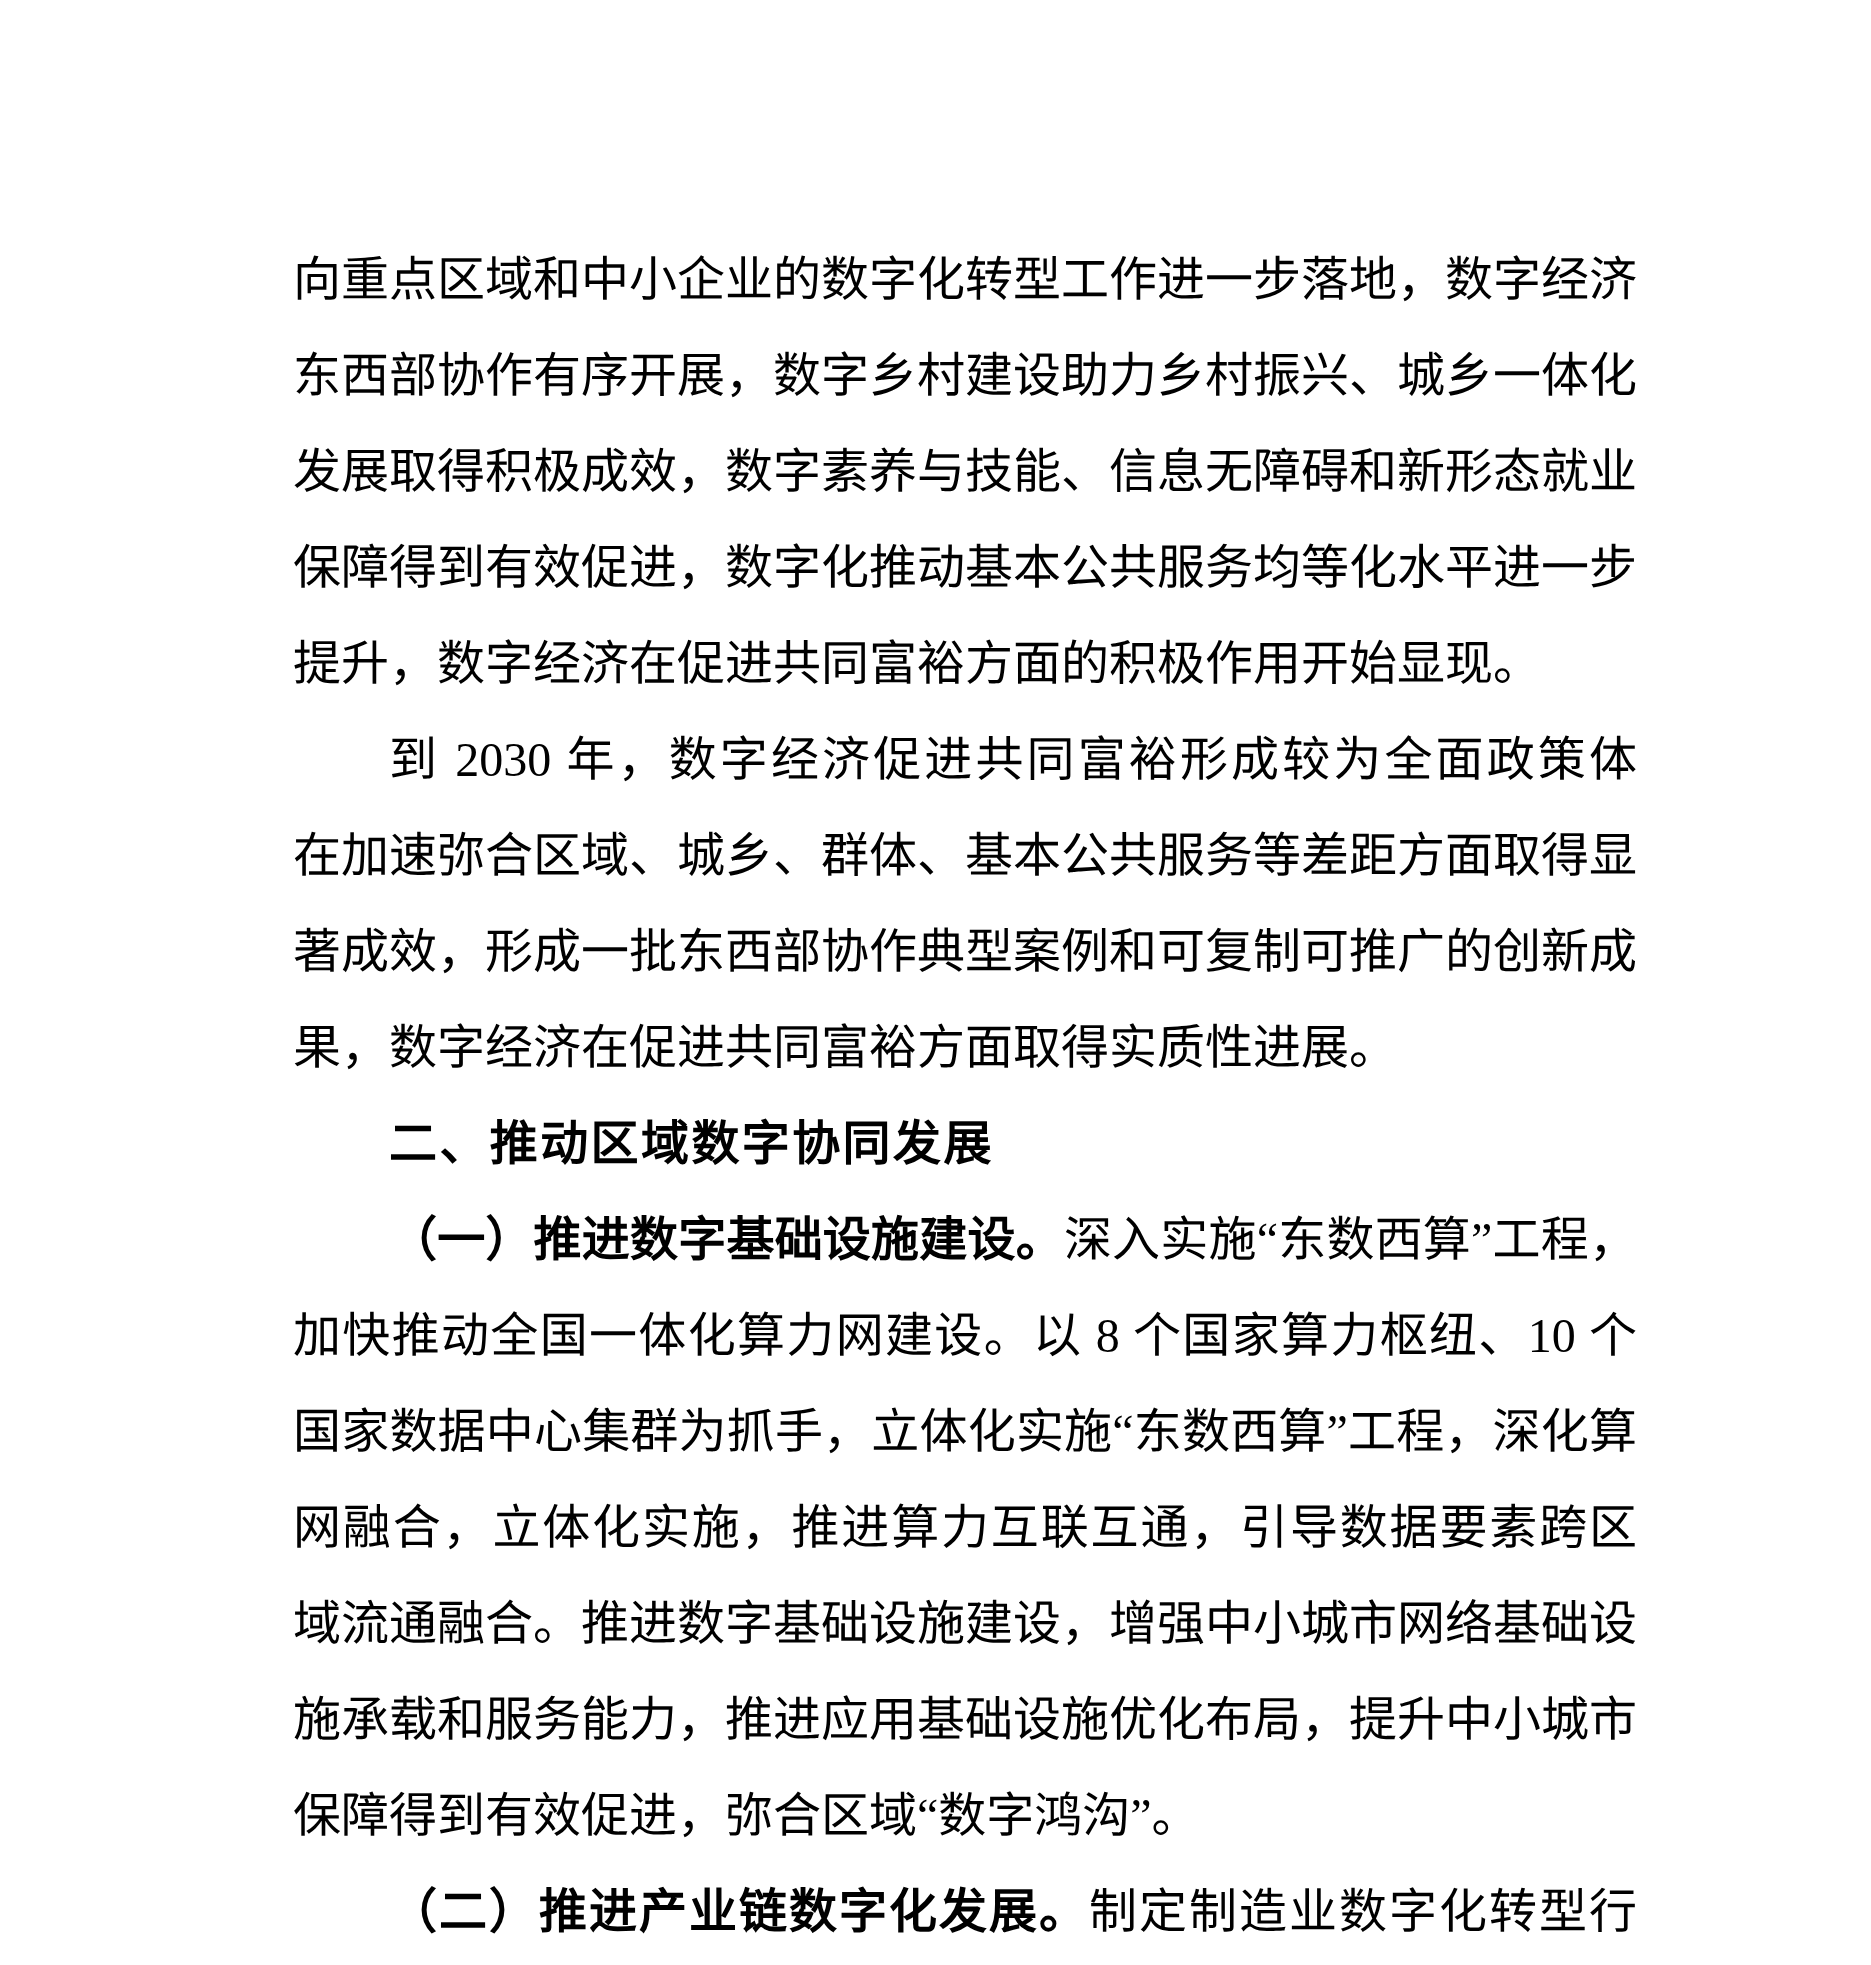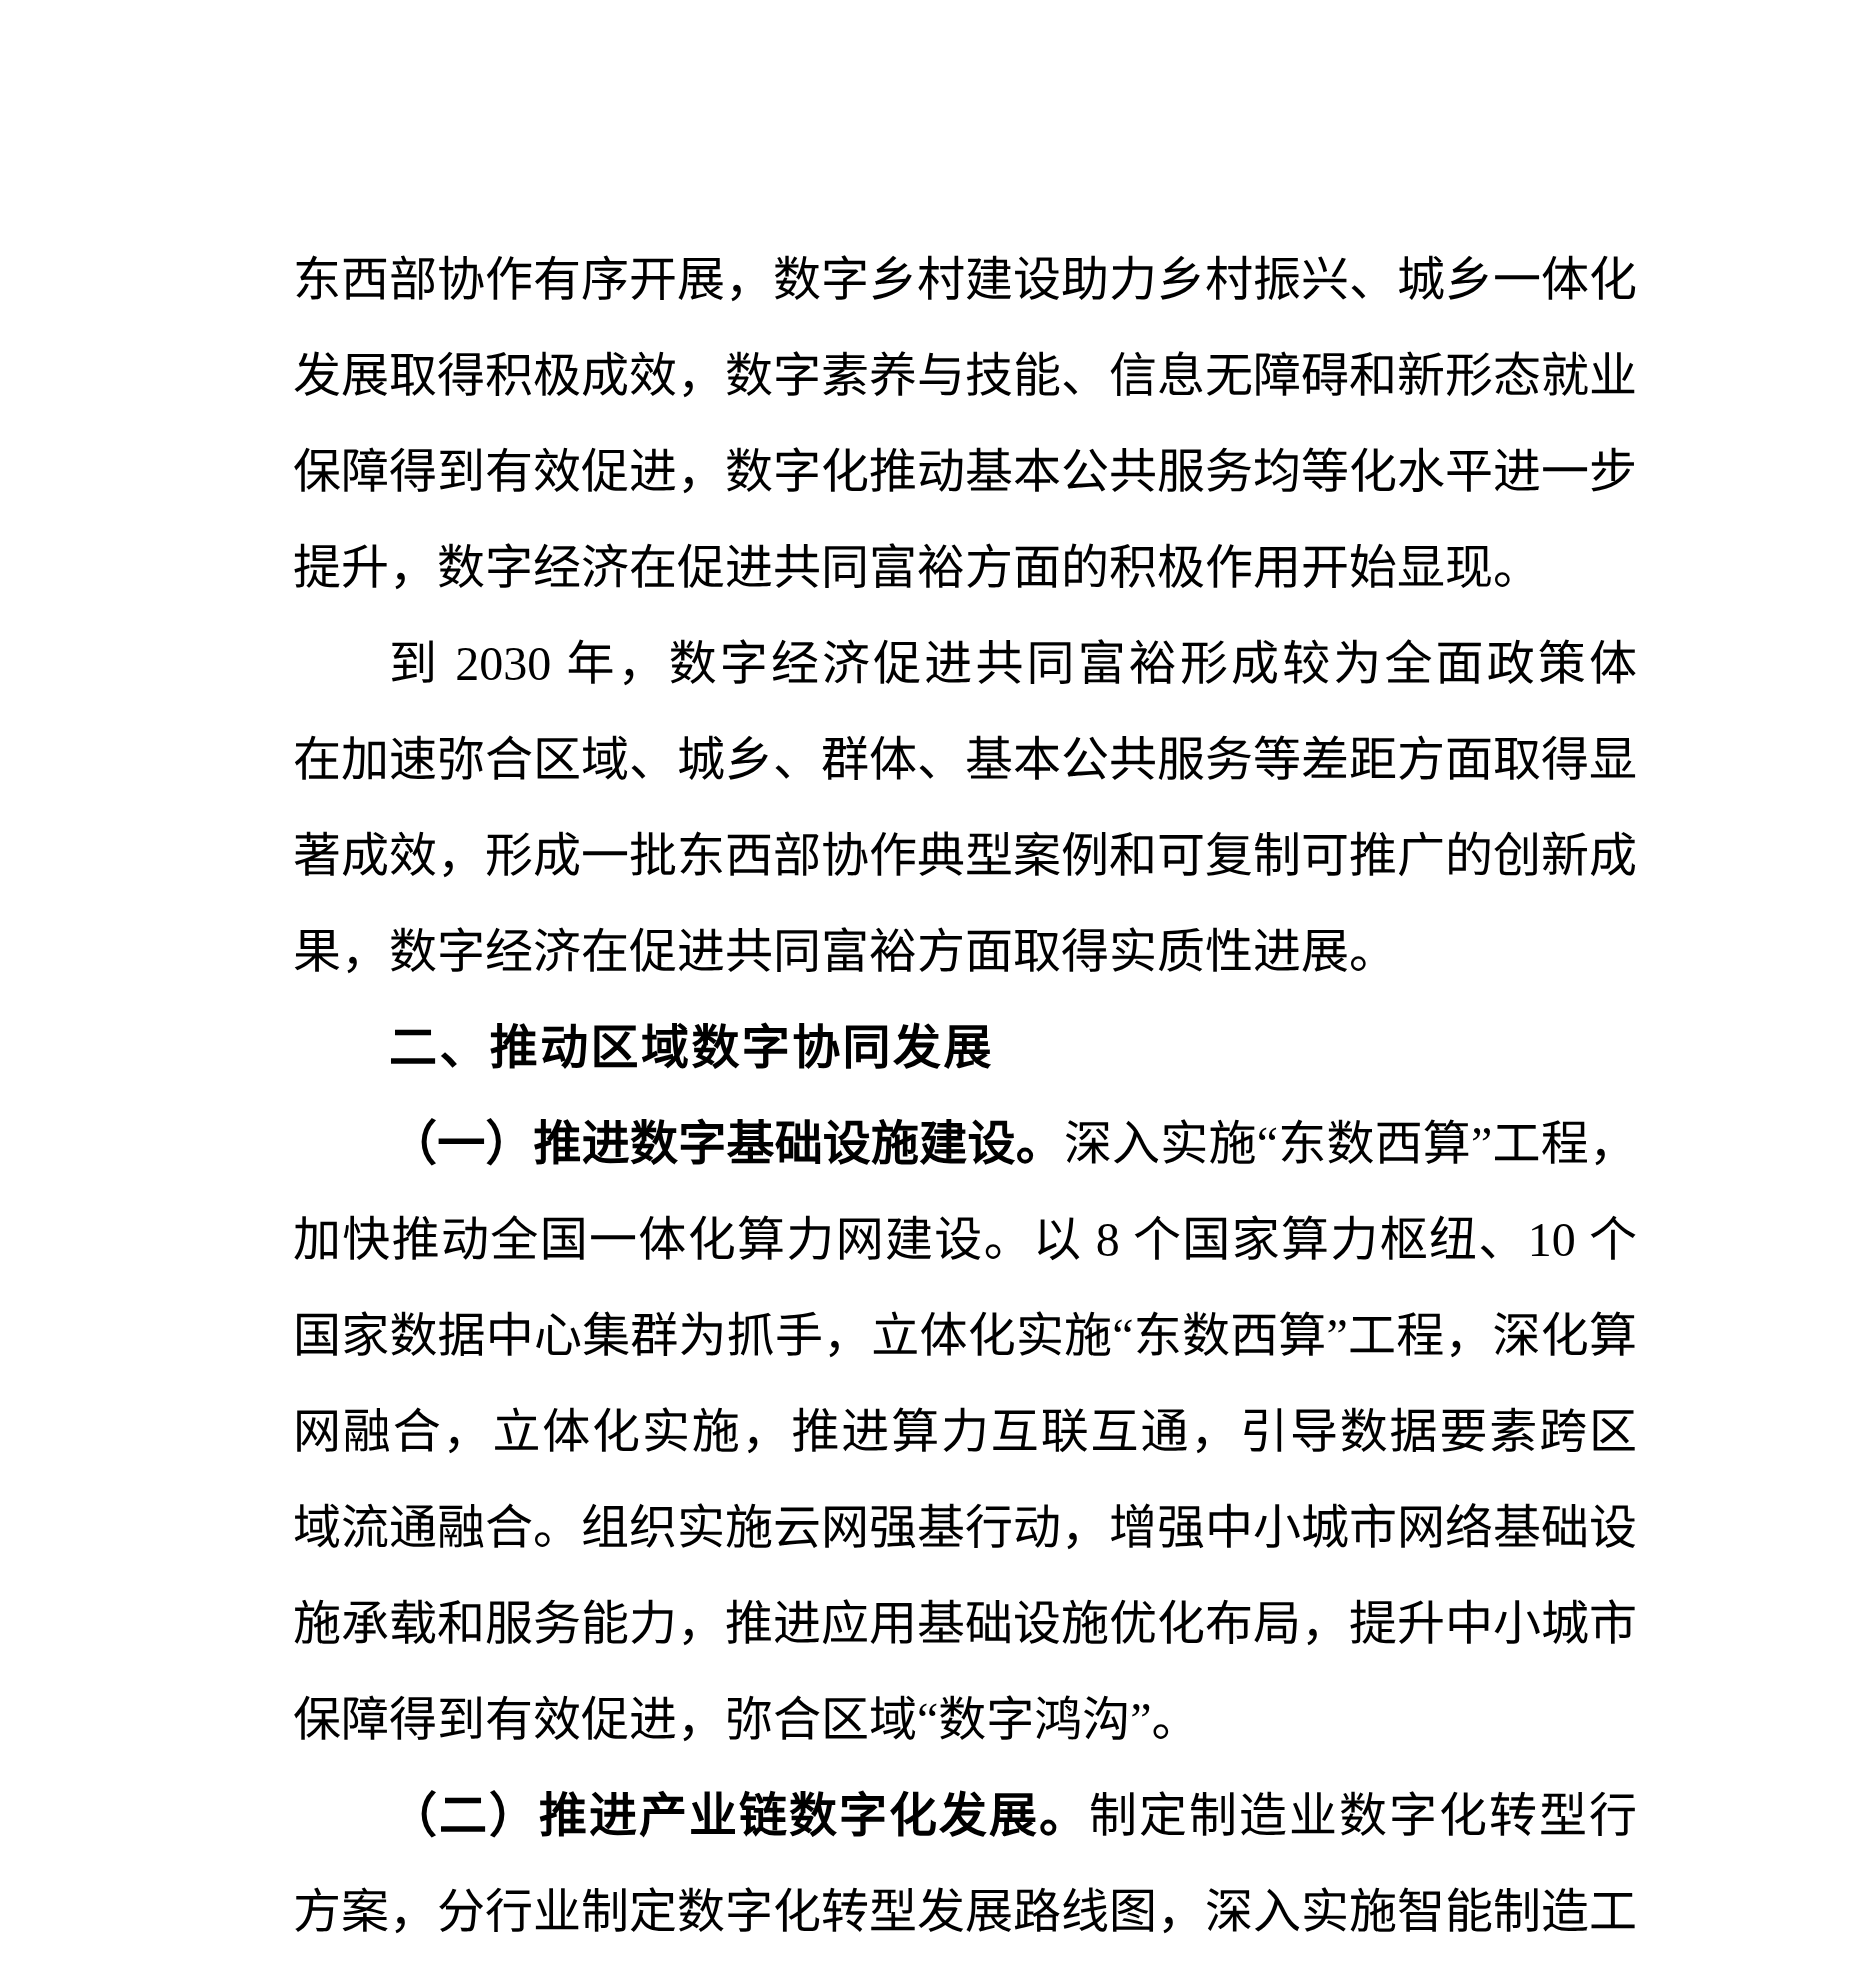--- a/index.html
+++ b/index.html
@@ -53,20 +53,21 @@
     font-weight: 700;
   }
 </style>
 </head>
 <body>
 
 <div class="page">
   <div class="textblock">
 
     <div class="para">
+      <div class="line">向重点区域和中小企业的数字化转型工作进一步落地，数字经济</div>
       <div class="line">东西部协作有序开展，数字乡村建设助力乡村振兴、城乡一体化</div>
       <div class="line">发展取得积极成效，数字素养与技能、信息无障碍和新形态就业</div>
       <div class="line">保障得到有效促进，数字化推动基本公共服务均等化水平进一步</div>
       <div class="line para-end">提升，数字经济在促进共同富裕方面的积极作用开始显现。</div>
     </div>
 
     <div class="para">
       <div class="line indent">到 2030 年，数字经济促进共同富裕形成较为全面政策体系，</div>
       <div class="line">在加速弥合区域、城乡、群体、基本公共服务等差距方面取得显</div>
       <div class="line">著成效，形成一批东西部协作典型案例和可复制可推广的创新成</div>
@@ -75,21 +76,21 @@
 
     <div class="heading-line">二、推动区域数字协同发展</div>
 
     <div class="para">
       <div class="line indent">
         <span class="lead-bold">（一）推进数字基础设施建设。</span><span>深入实施“东数西算”工程，</span>
       </div>
       <div class="line">加快推动全国一体化算力网建设。以 8 个国家算力枢纽、10 个</div>
       <div class="line">国家数据中心集群为抓手，立体化实施“东数西算”工程，深化算</div>
       <div class="line">网融合，立体化实施，推进算力互联互通，引导数据要素跨区</div>
-      <div class="line">域流通融合。组织实施云网强基行动，增强中小城市网络基础设</div>
+      <div class="line">域流通融合。推进数字基础设施建设，增强中小城市网络基础设</div>
       <div class="line">施承载和服务能力，推进应用基础设施优化布局，提升中小城市</div>
       <div class="line para-end">保障得到有效促进，弥合区域“数字鸿沟”。</div>
     </div>
 
     <div class="para">
       <div class="line indent">
         <span class="lead-bold">（二）推进产业链数字化发展。</span><span>制定制造业数字化转型行动</span>
       </div>
       <div class="line">方案，分行业制定数字化转型发展路线图，深入实施智能制造工</div>
 

